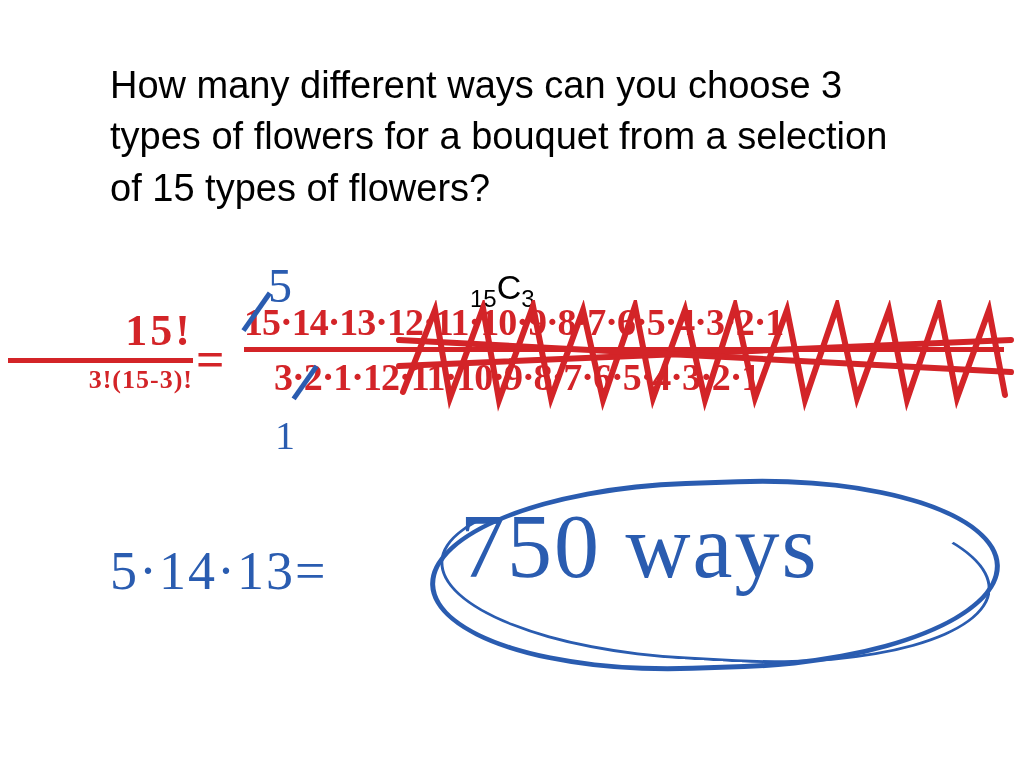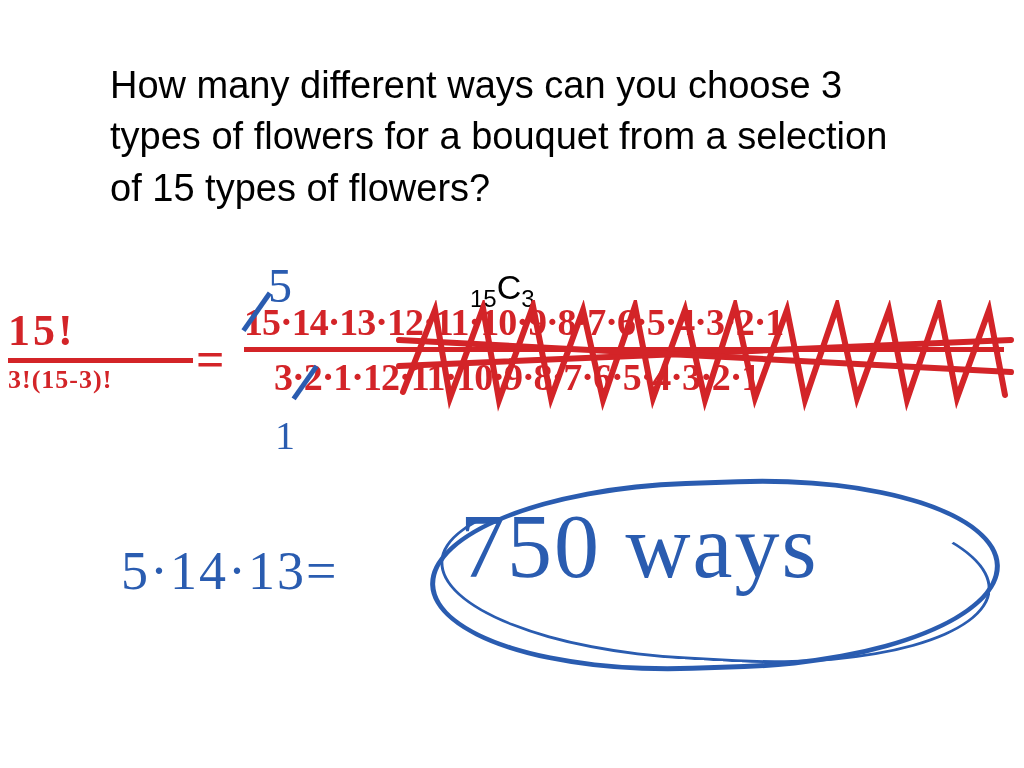--- a/index.html
+++ b/index.html
@@ -48,21 +48,21 @@
   .blue-ink {
     color: #2a5cb0;
     font-family: "Segoe Script", "Comic Sans MS", cursive;
   }
 
   
   .leftfrac {
     position: absolute;
     left: 8px;
     top: 305px;
-    text-align: left;
+    text-align: right;
   }
   .leftfrac .num { font-size: 44px; letter-spacing: 3px; }
   .leftfrac .bar {
     width: 185px; height: 0;
     border-top: 5px solid #d32428;
     margin: 2px 0;
   }
   .leftfrac .den { font-size: 26px; letter-spacing: 1px; }
 
   .equals1 {
@@ -129,21 +129,20 @@
     transform: rotate(35deg);
   }
 
   
   .finalcalc {
     position: absolute;
     left: 110px;
     top: 540px;
     font-size: 54px;
     letter-spacing: 2px;
-    margin-left: 11px;
   }
   .answer {
     position: absolute;
     left: 460px;
     top: 495px;
     font-size: 90px;
     letter-spacing: 2px;
   }
 
   

